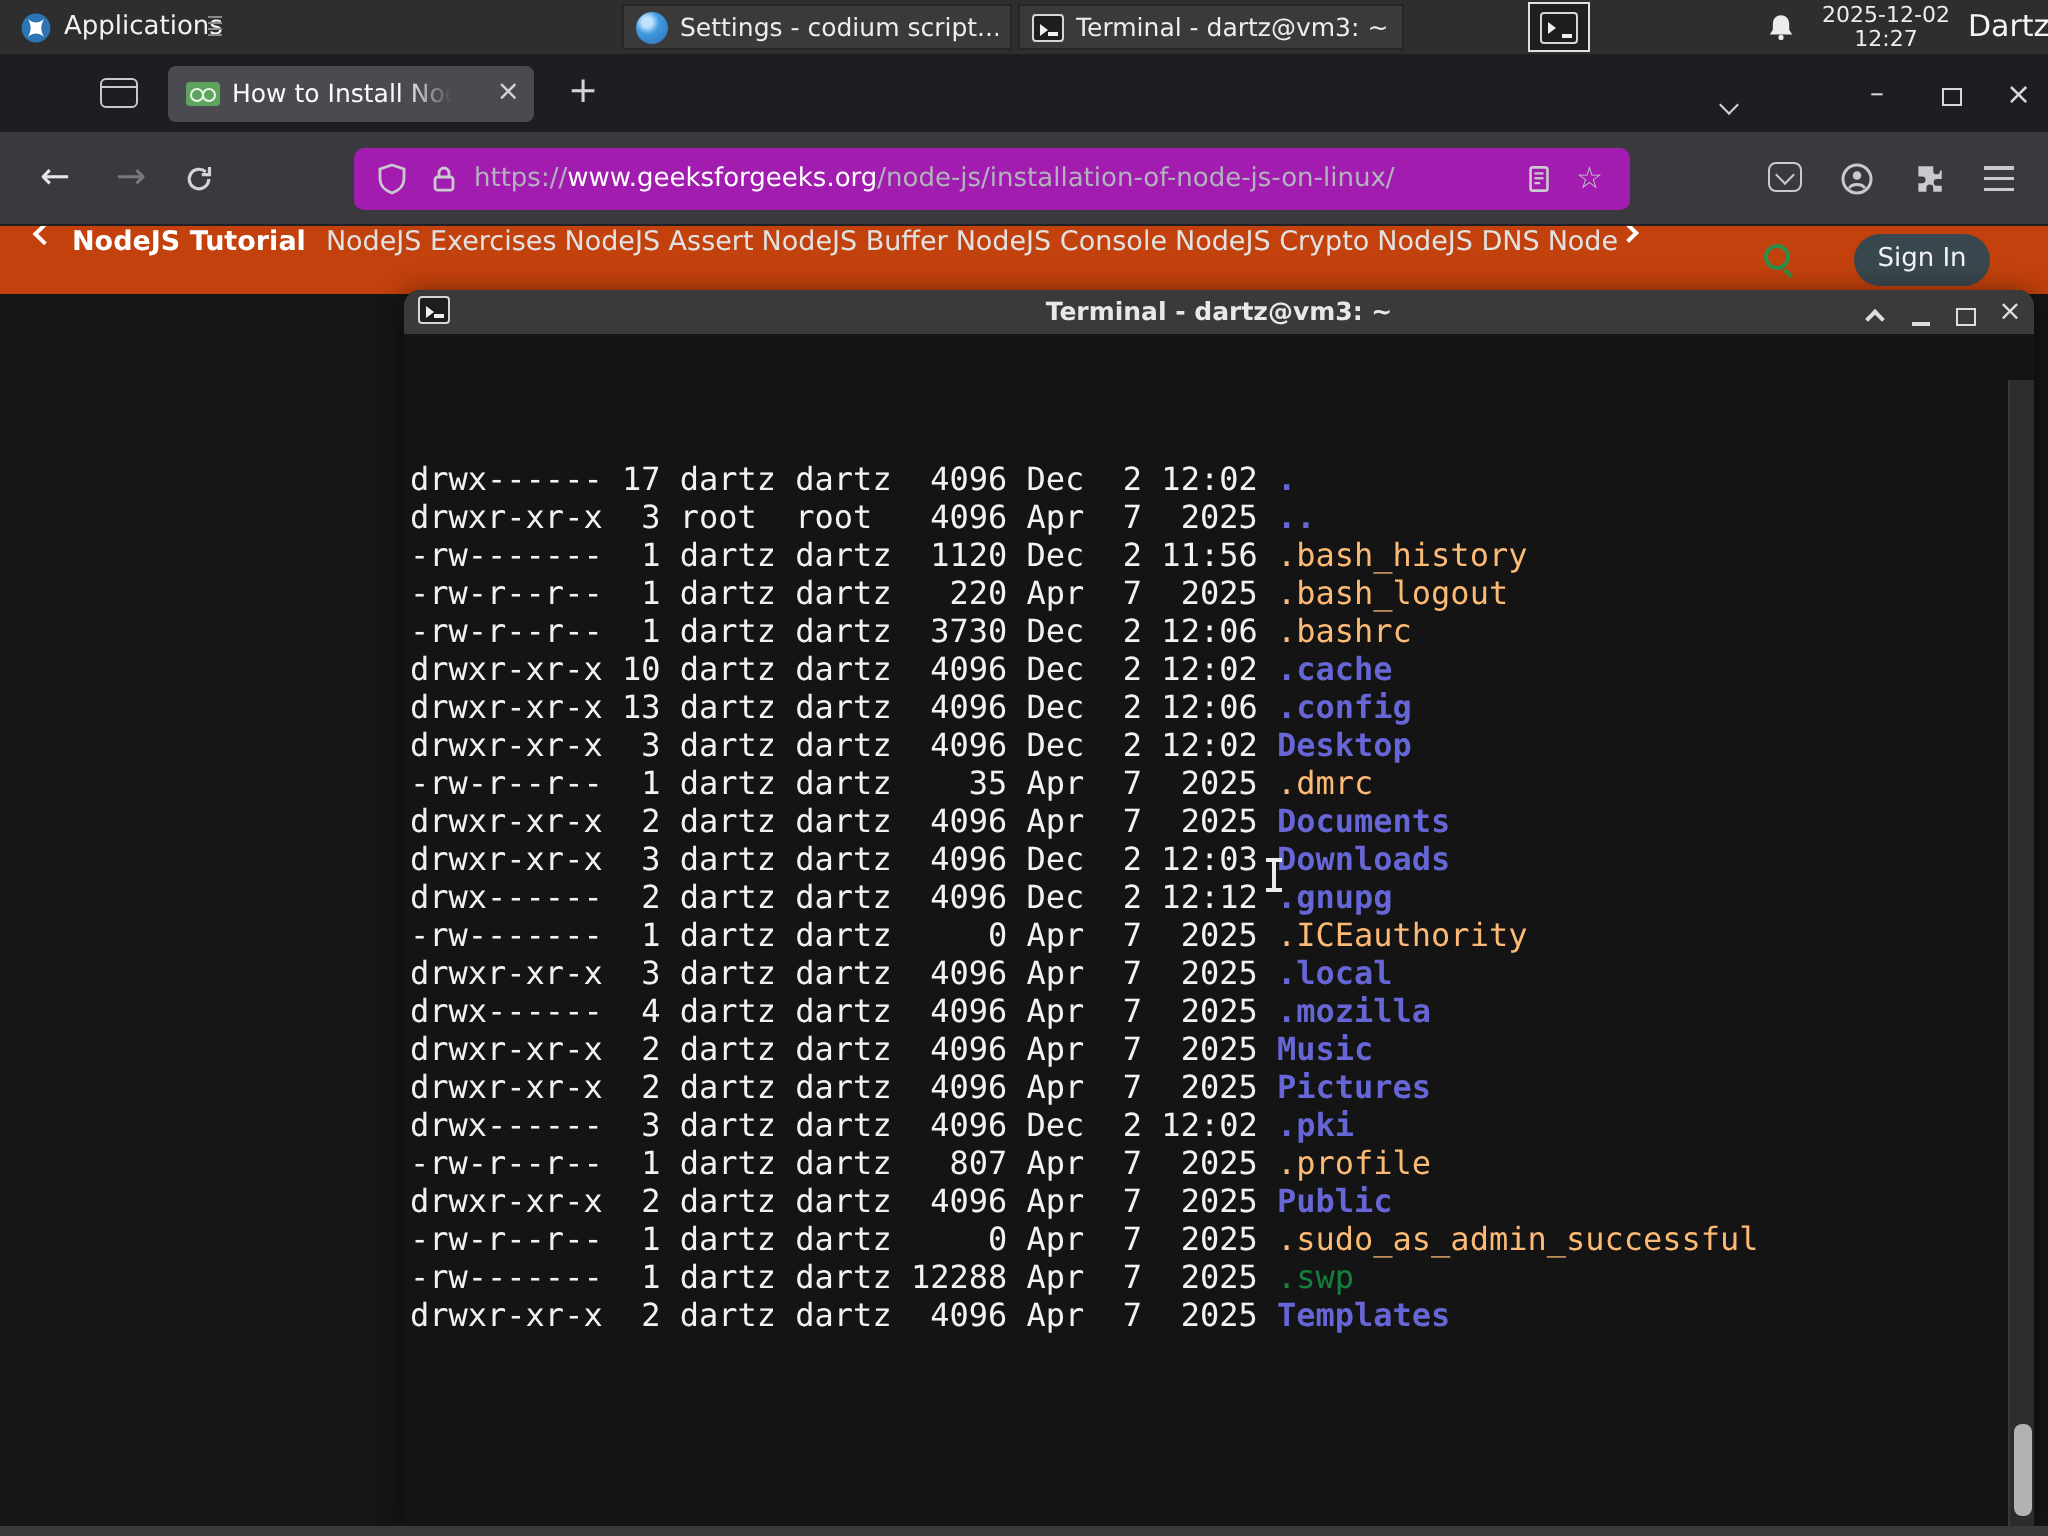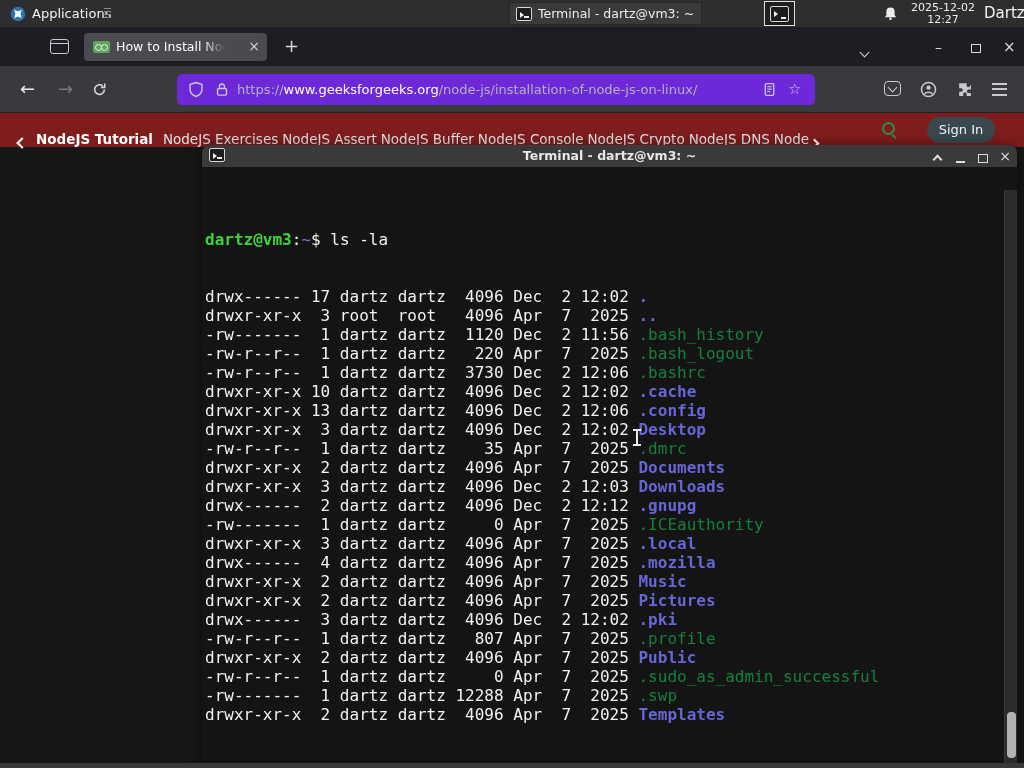--- a/index.html
+++ b/index.html
@@ -53,37 +53,37 @@
   .win-min{position:absolute;left:935px;top:13px;width:11px;height:14px;color:#d8d8dc;font-size:14px;line-height:14px}
   .win-max{position:absolute;left:971px;top:17px;width:10px;height:9px;border:1.5px solid #d8d8dc}
   .win-close{position:absolute;left:1003px;top:12px;font-size:15px;color:#d8d8dc;line-height:16px}
 
   .toolbar{position:absolute;left:0;top:66px;width:1024px;height:47px;background:#39393e;
     border-bottom:1px solid #202025;z-index:10}
   .nav-arrow{position:absolute;top:0;height:47px;line-height:45px;font-size:18px;color:#e6e6ea}
   .nav-arrow.dim{color:#77777c}
   .back{left:20px}.fwd{left:58px}
   .reload{position:absolute;left:92px;top:16px}
-  .urlpill{position:absolute;left:177px;top:8px;width:638px;height:31px;background:#6d28d9;border-radius:5px}
+  .urlpill{position:absolute;left:177px;top:8px;width:638px;height:31px;background:#a21caf;border-radius:5px}
   .shield{position:absolute;left:11px;top:7px}
   .lock{position:absolute;left:37px;top:7px}
   .urltext{position:absolute;left:60px;top:0;height:31px;line-height:31px;font-size:13px;white-space:nowrap}
   .u-dim{color:#b3b3bd}.u-dom{color:#ffffff}
   .reader{position:absolute;left:585px;top:7px}
   .star{position:absolute;left:611px;top:0;height:31px;line-height:30px;font-size:15px;color:#c9c9cf}
   .tb-ic{position:absolute;top:15px}
   .pocket{left:884px;width:17px;height:15px;border:1.5px solid #c9c9cf;border-radius:4px}
   .pocket .chev{position:absolute;left:3.5px;top:2px;border-color:#c9c9cf}
   .acct{left:920px}.puzzle{left:956px}
   .burger{left:992px;width:15px;height:13px;top:17px;
     background:repeating-linear-gradient(#c9c9cf 0 1.8px,transparent 1.8px 5.4px)}
 
   
-  .sitenav{position:absolute;left:0;top:113px;width:1024px;height:34px;background:#7f1d1d;z-index:5;
-    display:flex;align-items:flex-end;color:#e8e8e8;font-size:13.5px}
+  .sitenav{position:absolute;left:0;top:113px;width:1024px;height:34px;background:#c2410c;z-index:5;
+    display:flex;align-items:flex-start;color:#e8e8e8;font-size:13.5px}
   .chl{width:8px;height:8px;border-left:2.6px solid #fff;border-top:2.6px solid #fff;
     transform:rotate(-45deg);margin:0 10px 0 18px;flex:0 0 auto}
   .chr{width:7px;height:7px;border-right:2.6px solid #fff;border-top:2.6px solid #fff;
     transform:rotate(45deg);margin-left:2px;flex:0 0 auto}
   .nav-primary{font-weight:600;color:#ffffff;white-space:nowrap;margin-right:6px}
   .navlinks{display:flex;align-items:center}
   .navlink{margin-left:4px;white-space:nowrap;color:#e2e2e2;cursor:default}
   .search-ring{position:absolute;left:882px;top:9px;width:13px;height:13px;border:2.2px solid #2f8d46;border-radius:50%}
   .search-ring::after{content:"";position:absolute;left:9px;top:10px;width:2.2px;height:5px;background:#2f8d46;
     transform:rotate(-45deg)}
@@ -109,21 +109,21 @@
   .tmenubar{position:absolute;left:0;top:22px;width:100%;height:23px;background:#3f3f3f;
     display:flex;align-items:center;padding-left:10px;gap:20px}
   .tmenu-item{font-size:13px;color:#e8e8e8;cursor:default}
   .tbody{position:absolute;left:0;top:45px;width:100%;height:573px;background:#141414;overflow:hidden;
     padding:2px 16px 0 3px;font-family:"DejaVu Sans Mono",monospace;font-size:16px;line-height:19px;
     color:#f2f2f2;white-space:pre}
   .tline{white-space:pre}
   .p-user{color:#3fd23f;font-weight:bold}
   .p-dir{color:#7a7ace}
   .n-dir{color:#6666d6;font-weight:bold}
-  .n-file{color:#15803d}
+  .n-file{color:#fdba74}
   .n-dim{color:#15803d}
   .tscroll{position:absolute;right:0;top:45px;width:13px;height:573px;background:#2c2c2c;border-left:1px solid #383838}
   .tthumb{position:absolute;left:2px;top:522px;width:9px;height:46px;background:#b2b2b2;border-radius:4px}
 
   .ibeam{position:absolute;left:636px;top:430px;width:2px;height:15px;background:#ededed;z-index:45}
   .ibeam::before,.ibeam::after{content:"";position:absolute;left:-3px;width:8px;height:2px;background:#ededed}
   .ibeam::before{top:-1px}.ibeam::after{bottom:-1px}
 
   svg{display:block}
 </style>
@@ -135,20 +135,24 @@
   <div class="panel">
     <div class="apps">
       <svg width="16" height="16" viewBox="0 0 16 16">
         <circle cx="8" cy="8" r="7.2" fill="#2d74b4"></circle>
         <path d="M4 3.6 C7 5.8 9 5.8 12 3.6 C10.2 6.8 10.2 9 12 12.4 C9 10.2 7 10.2 4 12.4 C5.8 9 5.8 6.8 4 3.6 Z" fill="#fff"></path>
       </svg>
       <span class="apps-label">Applications</span>
     </div>
     <div class="panel-handle"></div>
 
+    <div class="taskbtn" style="left:311px;width:195px">
+      <span class="codium-ico"></span>
+      <span class="tlabel">Settings - codium script...</span>
+    </div>
     <div class="taskbtn" style="left:509px;width:193px">
       <span class="term-ico"></span>
       <span class="tlabel">Terminal - dartz@vm3: ~</span>
     </div>
 
     <div class="launcher">
       <span class="term-ico"></span>
     </div>
 
     <span class="bell">
@@ -253,21 +257,20 @@
   <div class="termwin">
     <div class="ttitle">
       <span class="term-ico"></span>
       <span class="ttitle-text">Terminal - dartz@vm3: ~</span>
       <span class="tbtn" style="right:73px"><span class="shade-ch"></span></span>
       <span class="tbtn" style="right:50px"><span class="min-bar"></span></span>
       <span class="tbtn" style="right:27px"><span class="max-box"></span></span>
       <span class="tbtn close-x" style="right:5px">×</span>
     </div>
     <div class="tbody">
-      <div class="tline"><span class="p-user">dartz@vm3</span><span>:</span><span class="p-dir">~</span><span>$ ls -la</span></div>
       <div><div class="tline"><span>drwx------ 17 dartz dartz  4096 Dec  2 12:02 </span><span class="n-dir">.</span></div><div class="tline"><span>drwxr-xr-x  3 root  root   4096 Apr  7  2025 </span><span class="n-dir">..</span></div><div class="tline"><span>-rw-------  1 dartz dartz  1120 Dec  2 11:56 </span><span class="n-file">.bash_history</span></div><div class="tline"><span>-rw-r--r--  1 dartz dartz   220 Apr  7  2025 </span><span class="n-file">.bash_logout</span></div><div class="tline"><span>-rw-r--r--  1 dartz dartz  3730 Dec  2 12:06 </span><span class="n-file">.bashrc</span></div><div class="tline"><span>drwxr-xr-x 10 dartz dartz  4096 Dec  2 12:02 </span><span class="n-dir">.cache</span></div><div class="tline"><span>drwxr-xr-x 13 dartz dartz  4096 Dec  2 12:06 </span><span class="n-dir">.config</span></div><div class="tline"><span>drwxr-xr-x  3 dartz dartz  4096 Dec  2 12:02 </span><span class="n-dir">Desktop</span></div><div class="tline"><span>-rw-r--r--  1 dartz dartz    35 Apr  7  2025 </span><span class="n-file">.dmrc</span></div><div class="tline"><span>drwxr-xr-x  2 dartz dartz  4096 Apr  7  2025 </span><span class="n-dir">Documents</span></div><div class="tline"><span>drwxr-xr-x  3 dartz dartz  4096 Dec  2 12:03 </span><span class="n-dir">Downloads</span></div><div class="tline"><span>drwx------  2 dartz dartz  4096 Dec  2 12:12 </span><span class="n-dir">.gnupg</span></div><div class="tline"><span>-rw-------  1 dartz dartz     0 Apr  7  2025 </span><span class="n-file">.ICEauthority</span></div><div class="tline"><span>drwxr-xr-x  3 dartz dartz  4096 Apr  7  2025 </span><span class="n-dir">.local</span></div><div class="tline"><span>drwx------  4 dartz dartz  4096 Apr  7  2025 </span><span class="n-dir">.mozilla</span></div><div class="tline"><span>drwxr-xr-x  2 dartz dartz  4096 Apr  7  2025 </span><span class="n-dir">Music</span></div><div class="tline"><span>drwxr-xr-x  2 dartz dartz  4096 Apr  7  2025 </span><span class="n-dir">Pictures</span></div><div class="tline"><span>drwx------  3 dartz dartz  4096 Dec  2 12:02 </span><span class="n-dir">.pki</span></div><div class="tline"><span>-rw-r--r--  1 dartz dartz   807 Apr  7  2025 </span><span class="n-file">.profile</span></div><div class="tline"><span>drwxr-xr-x  2 dartz dartz  4096 Apr  7  2025 </span><span class="n-dir">Public</span></div><div class="tline"><span>-rw-r--r--  1 dartz dartz     0 Apr  7  2025 </span><span class="n-file">.sudo_as_admin_successful</span></div><div class="tline"><span>-rw-------  1 dartz dartz 12288 Apr  7  2025 </span><span class="n-dim">.swp</span></div><div class="tline"><span>drwxr-xr-x  2 dartz dartz  4096 Apr  7  2025 </span><span class="n-dir">Templates</span></div></div>
     </div>
     <div class="tscroll">
       <div class="tthumb"></div>
     </div>
   </div>
 
   <div class="ibeam"></div>
 </div>
 

